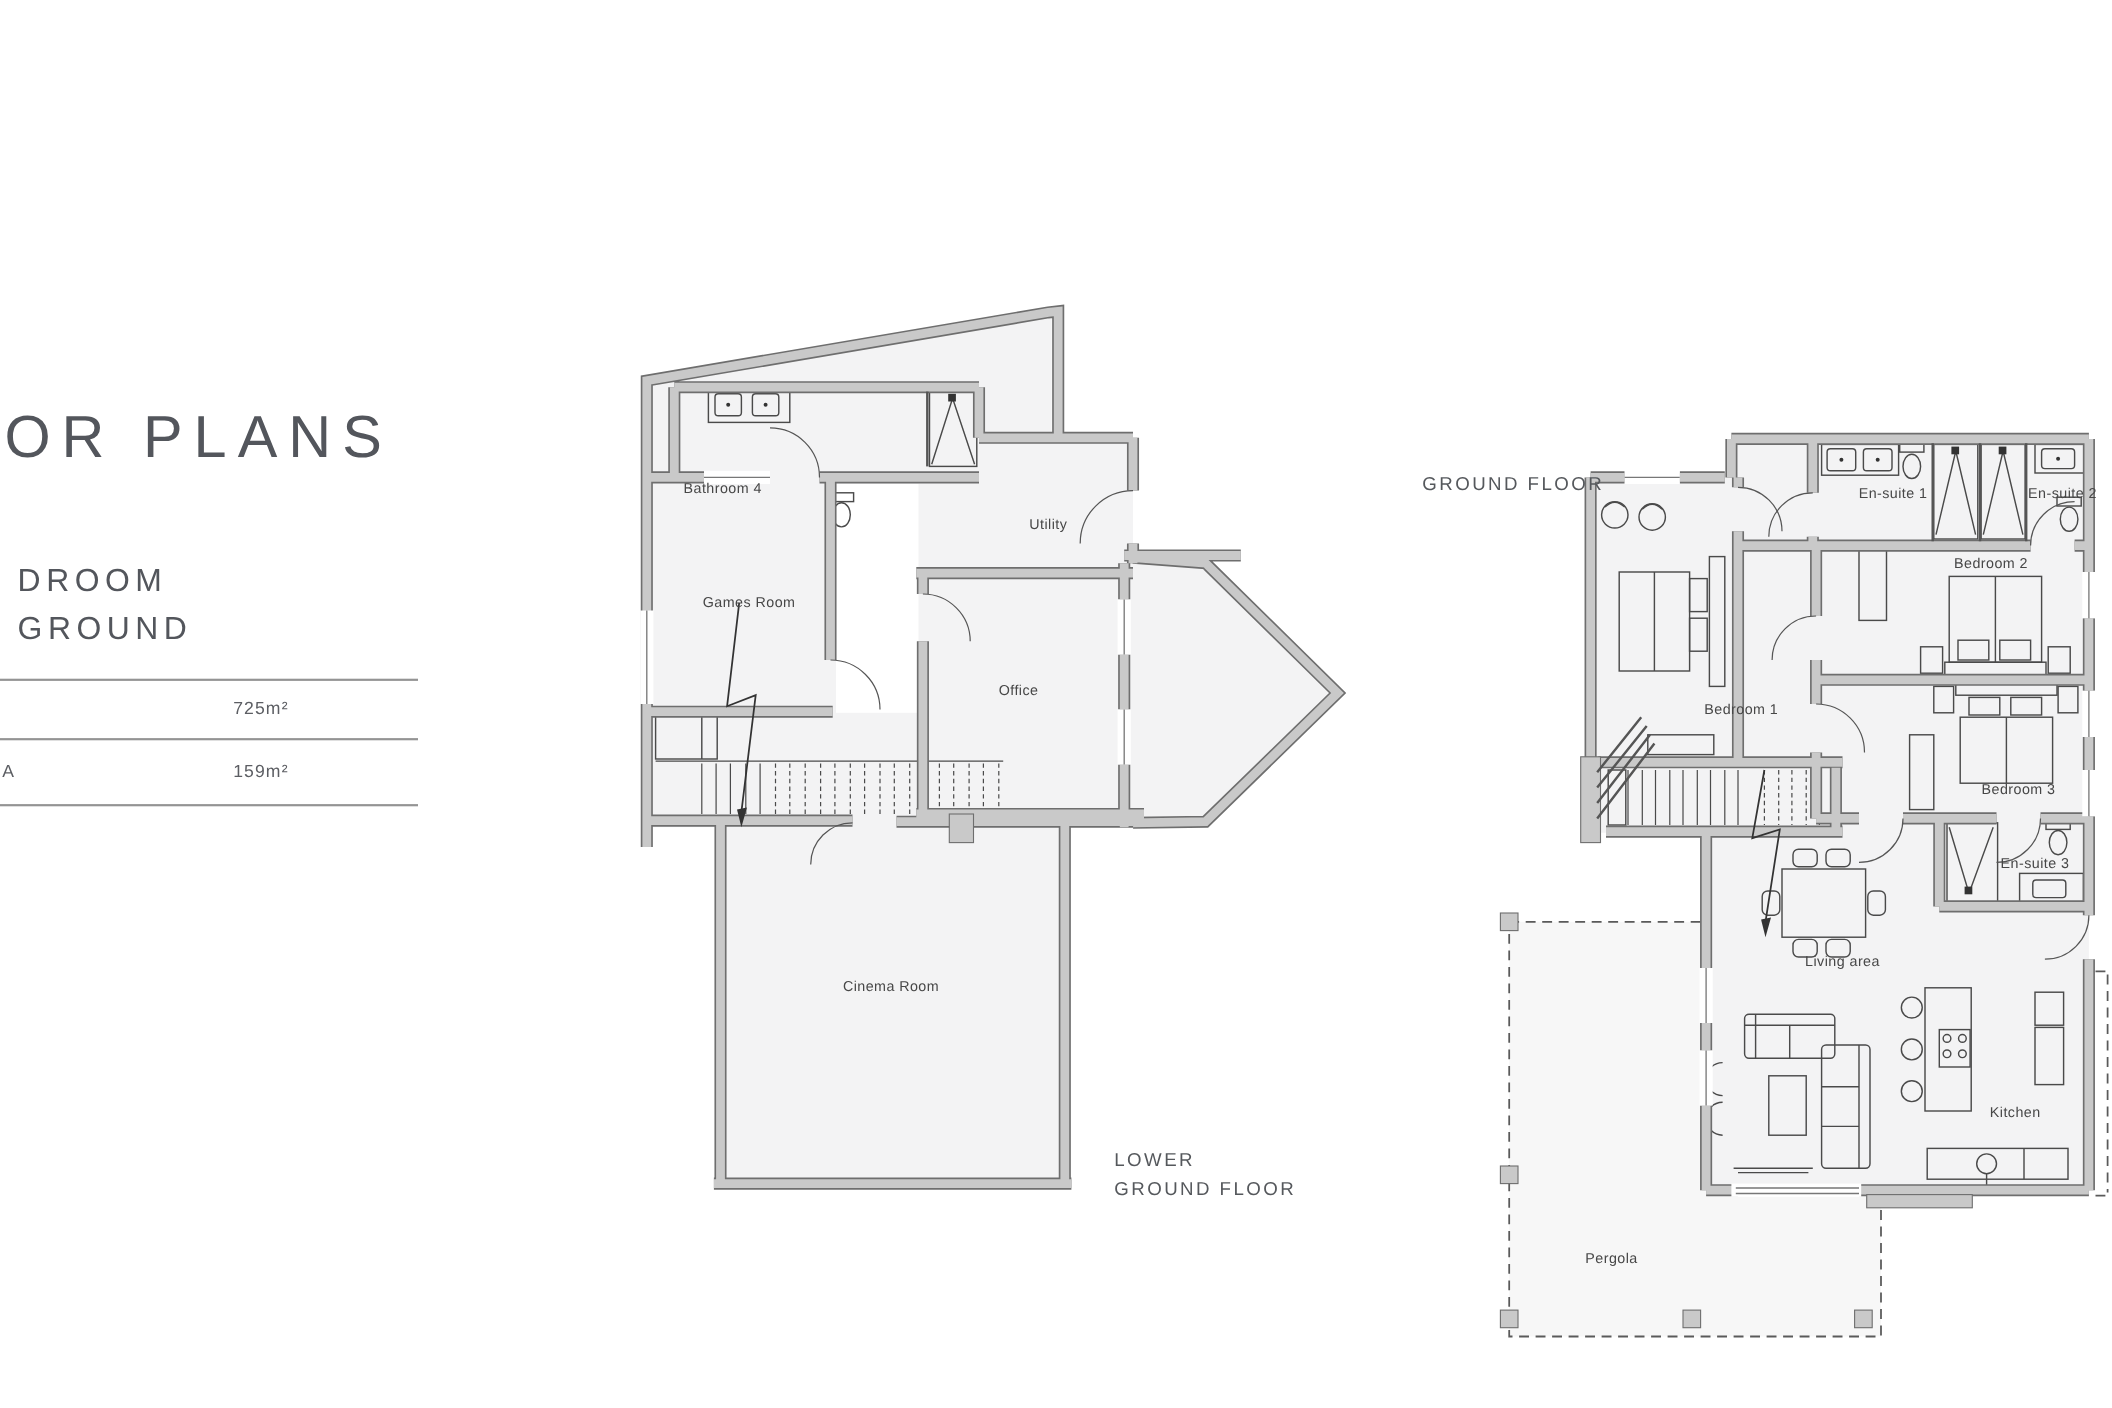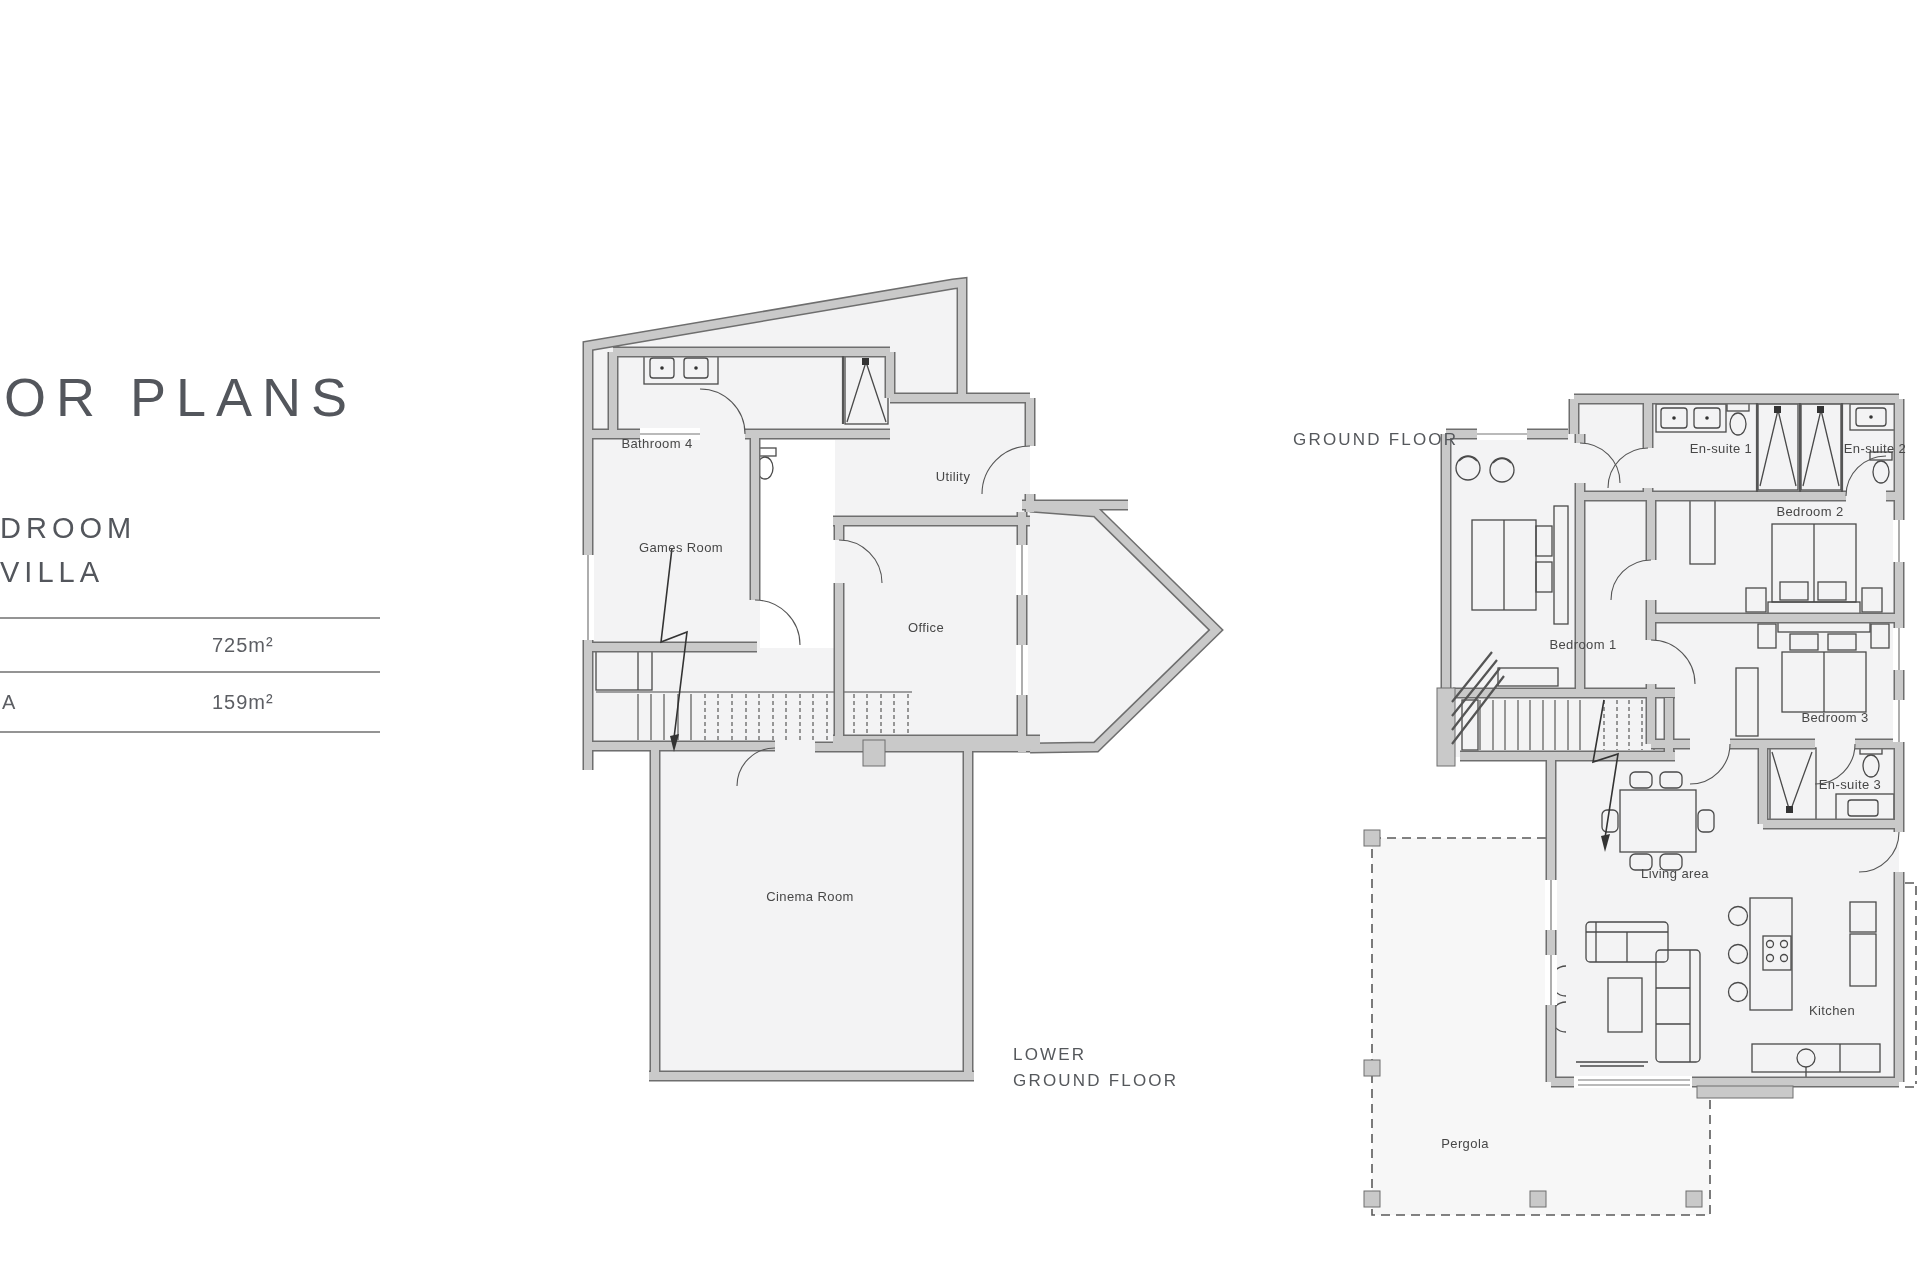--- a/index.html
+++ b/index.html
@@ -2,29 +2,29 @@
 <html><head>
 <meta charset="utf-8">
 <style>
   html,body{margin:0;padding:0;background:#ffffff;width:1920px;height:1280px;overflow:hidden;
     font-family:"Liberation Sans", sans-serif;}
   #page{position:relative;width:1920px;height:924px;background:#fff;}
   .abs{position:absolute;}
   
   #main-heading{left:4px;top:366px;font-size:54px;font-weight:300;letter-spacing:10px;
     color:#53565c;white-space:nowrap;}
-  #property-name{left:0px;top:512px;color:#53565c;}
+  #property-name{left:16px;top:512px;color:#53565c;}
   #property-name .pn-line{font-size:29px;font-weight:400;letter-spacing:5px;white-space:nowrap;}
   #property-name .pn-line + .pn-line{margin-top:11px;}
   
   #area-table{left:0px;top:617px;width:380px;border-bottom:2px solid #949494;}
   .at-row{position:relative;border-top:2px solid #949494;}
   .at-row.r0{height:52px;} .at-row.r1{height:58px;} .at-row.r2{height:58px;}
   .at-label,.at-value{position:absolute;top:50%;transform:translateY(-50%);
-    color:#5c5e63;font-size:20px;letter-spacing:1px;white-space:nowrap;}
+    color:#5c5e63;font-size:16px;letter-spacing:1px;white-space:nowrap;}
   .at-label{left:2px;} .at-value{left:212px;}
   
   #watermark{left:885px;top:578px;font-size:92px;letter-spacing:26px;font-weight:400;
     color:rgba(125,131,142,0.16);white-space:nowrap;}
   #watermark-sub{left:848px;top:668px;width:306px;height:13px;
     background:rgba(122,127,138,0.10);filter:blur(1px);border-radius:2px;}
   
   svg{position:absolute;left:0;top:0;}
   .fill{fill:#f3f3f4;stroke:none;}
   .perg{fill:#f7f7f7;stroke:#5a5a5a;stroke-width:1.6;stroke-dasharray:9 6;}
@@ -47,21 +47,21 @@
 </style>
 </head>
 <body>
 
 <div id="page">
 
   <div class="abs" id="main-heading">OR PLANS</div>
 
   <div class="abs" id="property-name">
     <div class="pn-line">DROOM</div>
-    <div class="pn-line">VILLA</div>
+    <div class="pn-line">GROUND</div>
   </div>
 
   <div class="abs" id="area-table">
     <div class="at-row r0">
       <span class="at-label"></span>
       <span class="at-value">725m²</span>
     </div>
     <div class="at-row r2">
       <span class="at-label">A</span>
       <span class="at-value">159m²</span>

